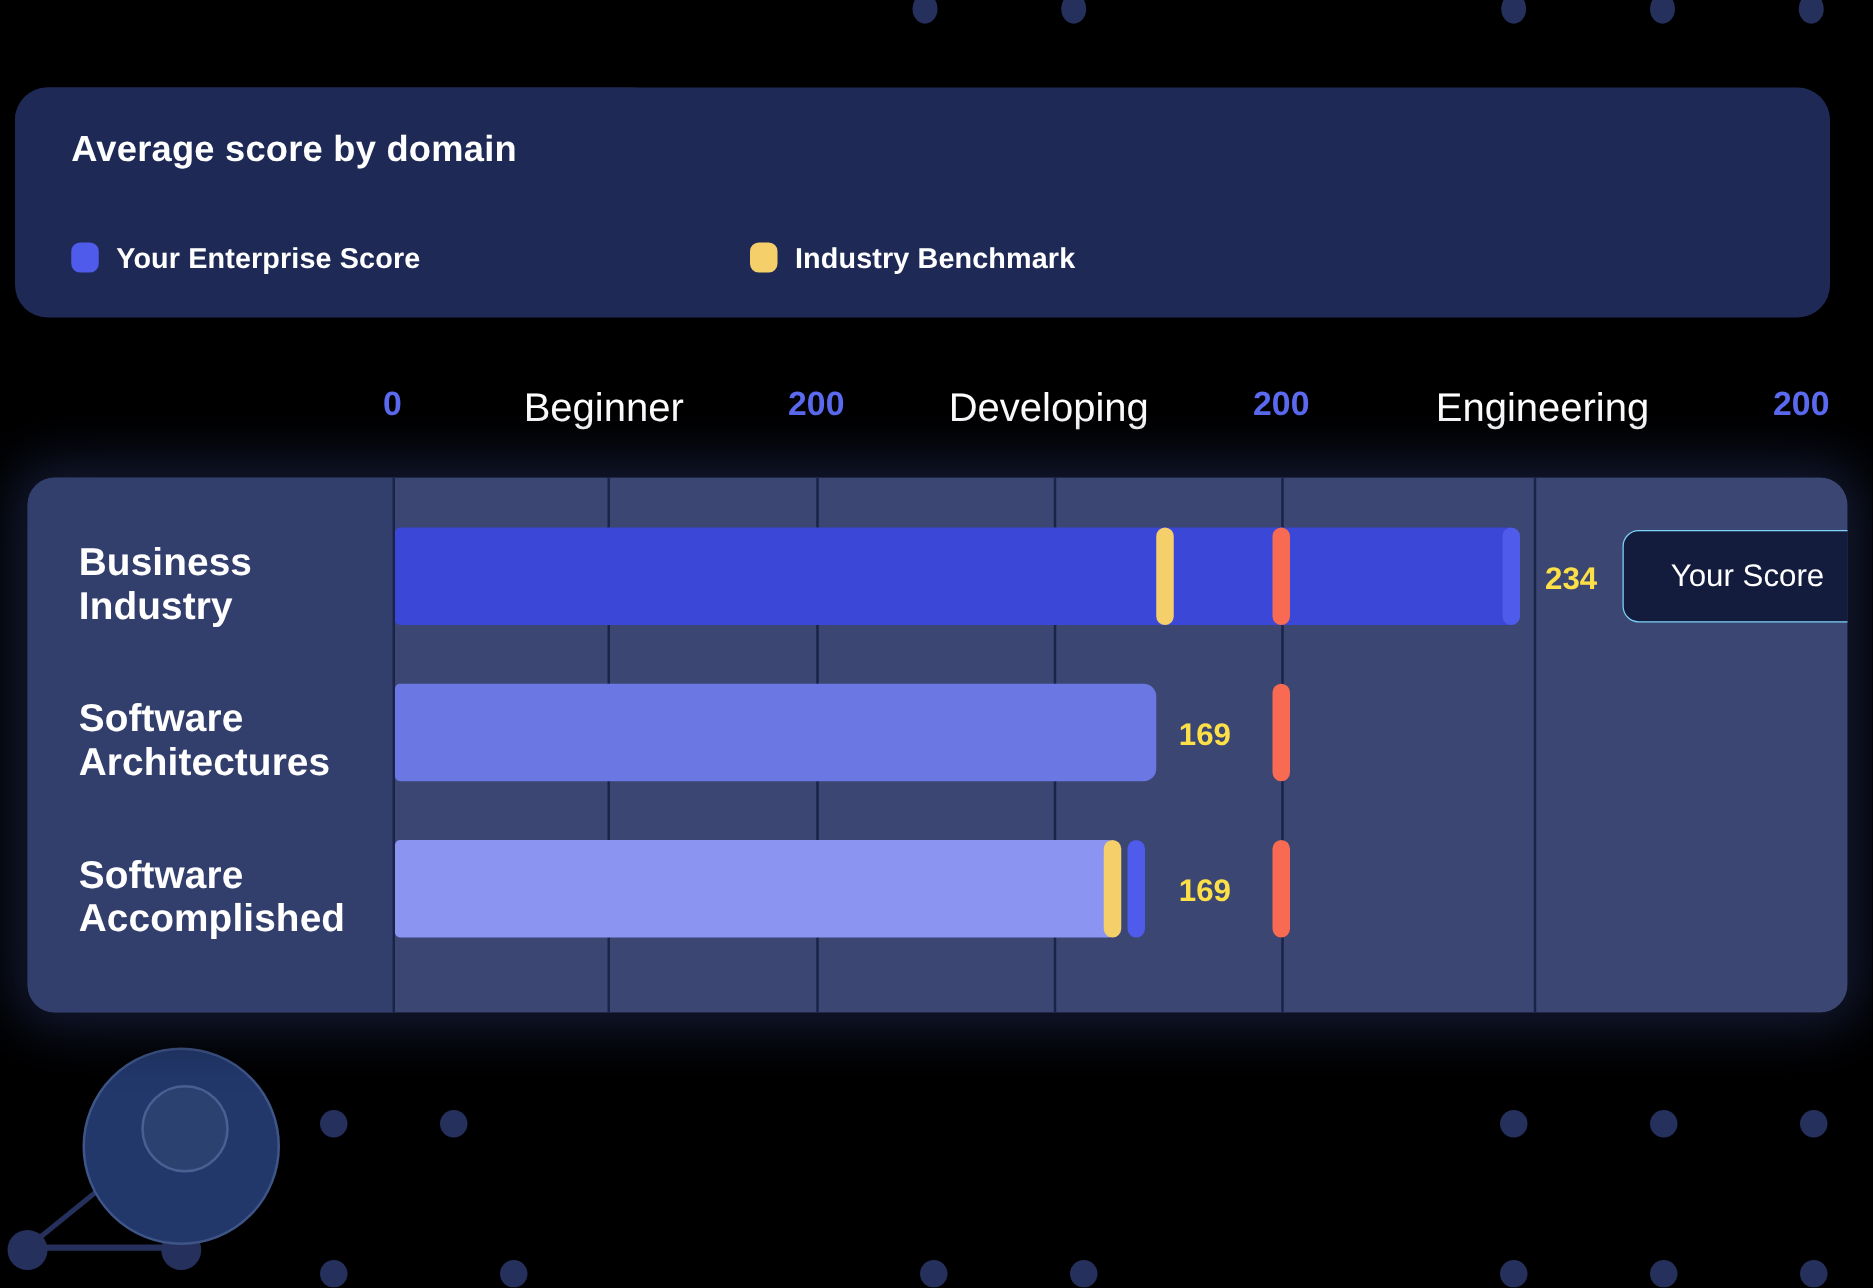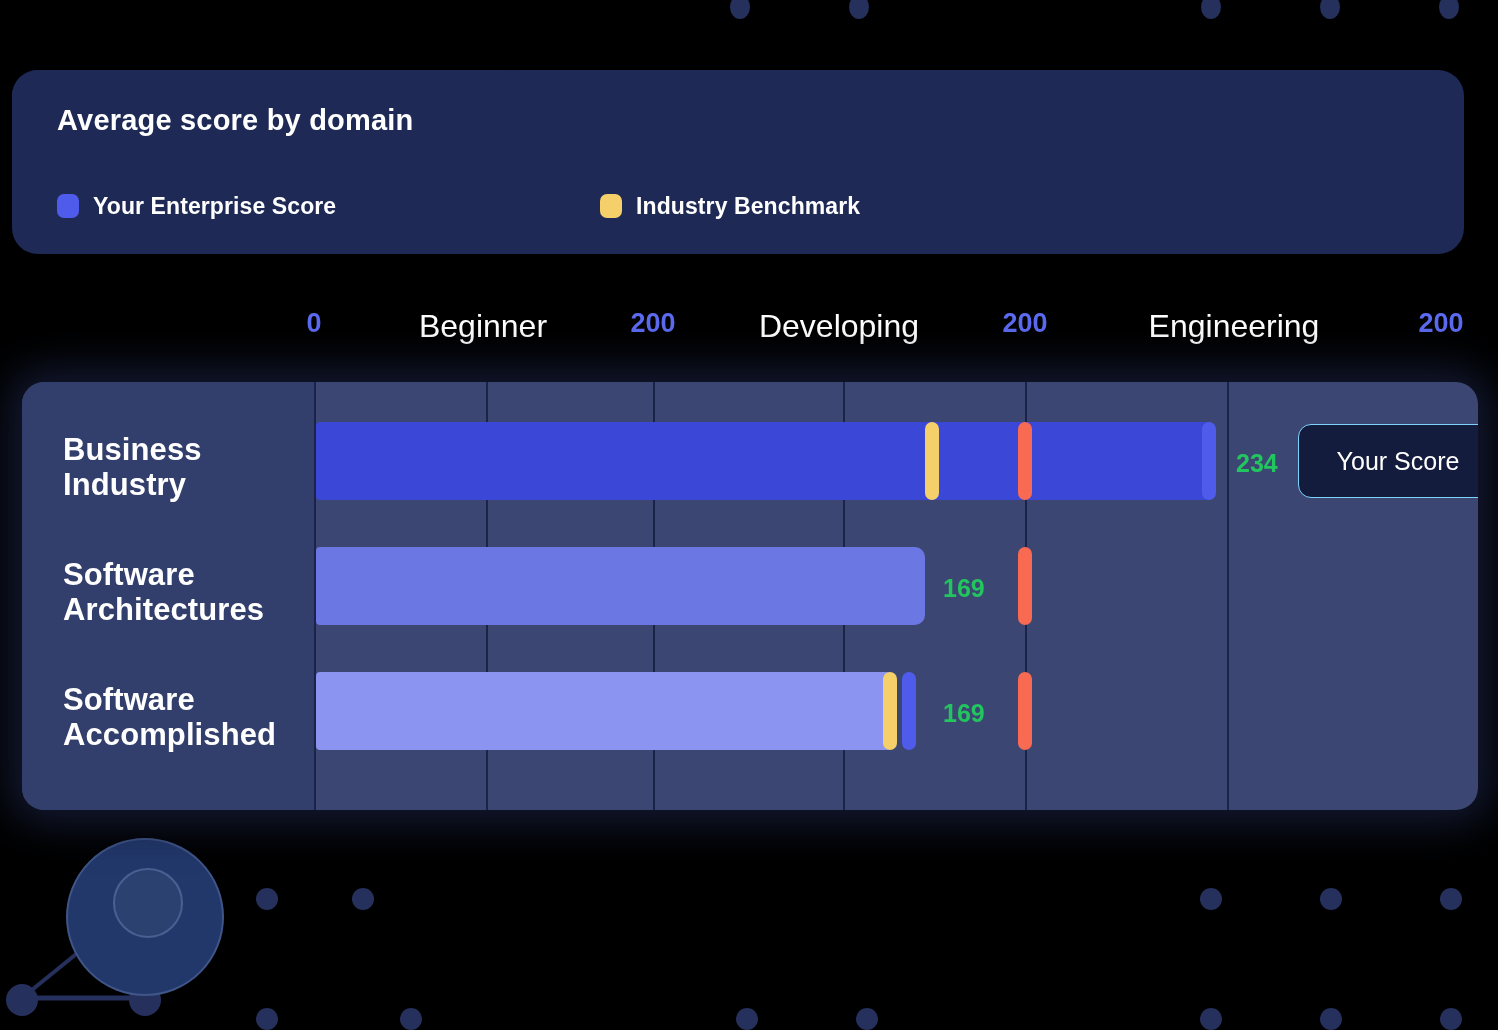--- a/index.html
+++ b/index.html
@@ -163,21 +163,21 @@
   .bar.rounded-end { border-radius: 4px 10px 10px 4px; }
   .marker {
     position: absolute;
     width: 14px;
     border-radius: 7px;
   }
   .bar-value {
     position: absolute;
     font-size: 25px;
     font-weight: bold;
-    color: #22c55e;
+    color: #fde047;
     white-space: nowrap;
   }
   .tooltip {
     position: absolute;
     background: #141c3d;
     border: 1px solid #7dd3fc;
     border-radius: 13px;
     color: #ffffff;
     font-size: 25px;
     display: flex;

